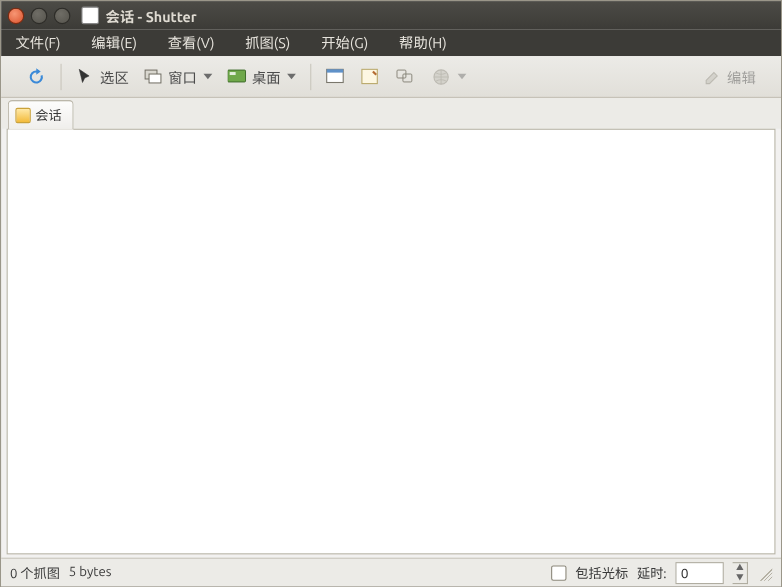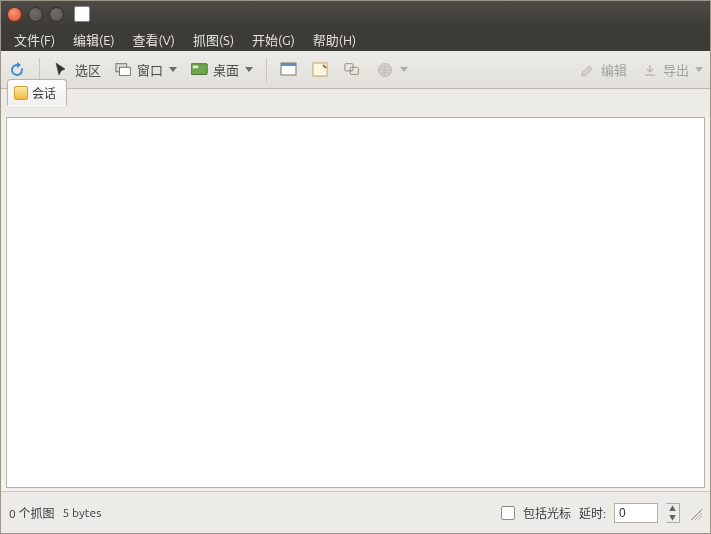--- a/index.html
+++ b/index.html
@@ -37,37 +37,37 @@
     border: 1px solid #888;
     border-radius: 2px;
     margin-left: 4px;
     position: relative;
   }
   
   .menubar {
     height: 24px;
     background: #3c3b37;
     display: flex;
-    align-items: flex-end;
+    align-items: flex-start;
     padding: 0 6px;
     color: #e6e3dc;
-    gap: 4px;
+    gap: 14px;
   }
   .menu-item {
     padding: 2px 7px;
     cursor: default;
   }
   
   .toolbar {
     height: 38px;
     background: linear-gradient(to bottom, #ecebe7 0%, #e1dfd9 100%);
     border-bottom: 1px solid #bdb9ac;
     display: flex;
     align-items: center;
-    padding: 0 2px;
+    padding: 0 18px;
     gap: 4px;
     color: #4c4c4c;
   }
   .tb-sep {
     width: 1px; height: 24px;
     background: #c9c6bc;
     margin: 0 4px;
   }
   .tb-btn {
     display: flex;
@@ -90,21 +90,21 @@
     border-right: 4px solid transparent;
     border-top: 5px solid #6c6c6c;
     margin-left: 2px;
   }
   .spacer { flex: 1; }
   
   .tabstrip {
     height: 28px;
     display: flex;
     align-items: flex-end;
-    padding: 12px 6px;
+    padding: 0 6px;
     background: #ecebe7;
   }
   .tab {
     background: linear-gradient(to bottom,#fdfdfc,#f0efec);
     border: 1px solid #b6b2a4;
     border-bottom: 1px solid #fdfdfc;
     border-radius: 4px 4px 0 0;
     padding: 4px 10px 4px 6px;
     display: flex;
     align-items: center;
@@ -122,21 +122,21 @@
   }
   
   .content {
     flex: 1;
     background: #ffffff;
     border: 1px solid #b6b2a4;
     margin: 0 5px 3px 5px;
   }
   
   .statusbar {
-    height: 42px;
+    height: 26px;
     background: #ecebe7;
     border-top: 1px solid #c9c6bc;
     display: flex;
     align-items: center;
     padding: 0 8px;
     gap: 8px;
     color: #3a3a3a;
     font-size: 12px;
   }
   .cb {
@@ -168,20 +168,21 @@
   }
 </style>
 </head>
 <body>
 
 <div class="titlebar">
   <span class="win-btn win-close"></span>
   <span class="win-btn win-min"></span>
   <span class="win-btn win-max"></span>
   <span class="title-icon"></span>
+  <span>会话 - Shutter</span>
 </div>
 
 <div class="menubar">
   <div class="menu-item">文件(F)</div>
   <div class="menu-item">编辑(E)</div>
   <div class="menu-item">查看(V)</div>
   <div class="menu-item">抓图(S)</div>
   <div class="menu-item">开始(G)</div>
   <div class="menu-item">帮助(H)</div>
 </div>
@@ -270,29 +271,20 @@
 
   <div class="tb-btn disabled">
     <span class="ico">
       <svg width="16" height="16" viewBox="0 0 16 16">
           <path d="M2 11l7-7 3 3-7 7H2z" fill="#bfbdb4" stroke="#8a877b"></path>
         </svg>
     </span>
     <span>编辑</span>
   </div>
 
-  <div class="tb-btn disabled">
-    <span class="ico">
-      <svg width="16" height="16" viewBox="0 0 16 16">
-          <path d="M3 13h10M8 3v7m0 0l-3-3m3 3l3-3" stroke="#8a877b" fill="none" stroke-width="1.4"></path>
-        </svg>
-    </span>
-    <span>导出</span>
-    <span class="dd-arrow"></span>
-  </div>
 </div>
 
 <div class="tabstrip">
   <div class="tab">
     <span class="tab-ico"></span>
     <span>会话</span>
   </div>
 </div>
 
 <div class="content"></div>

